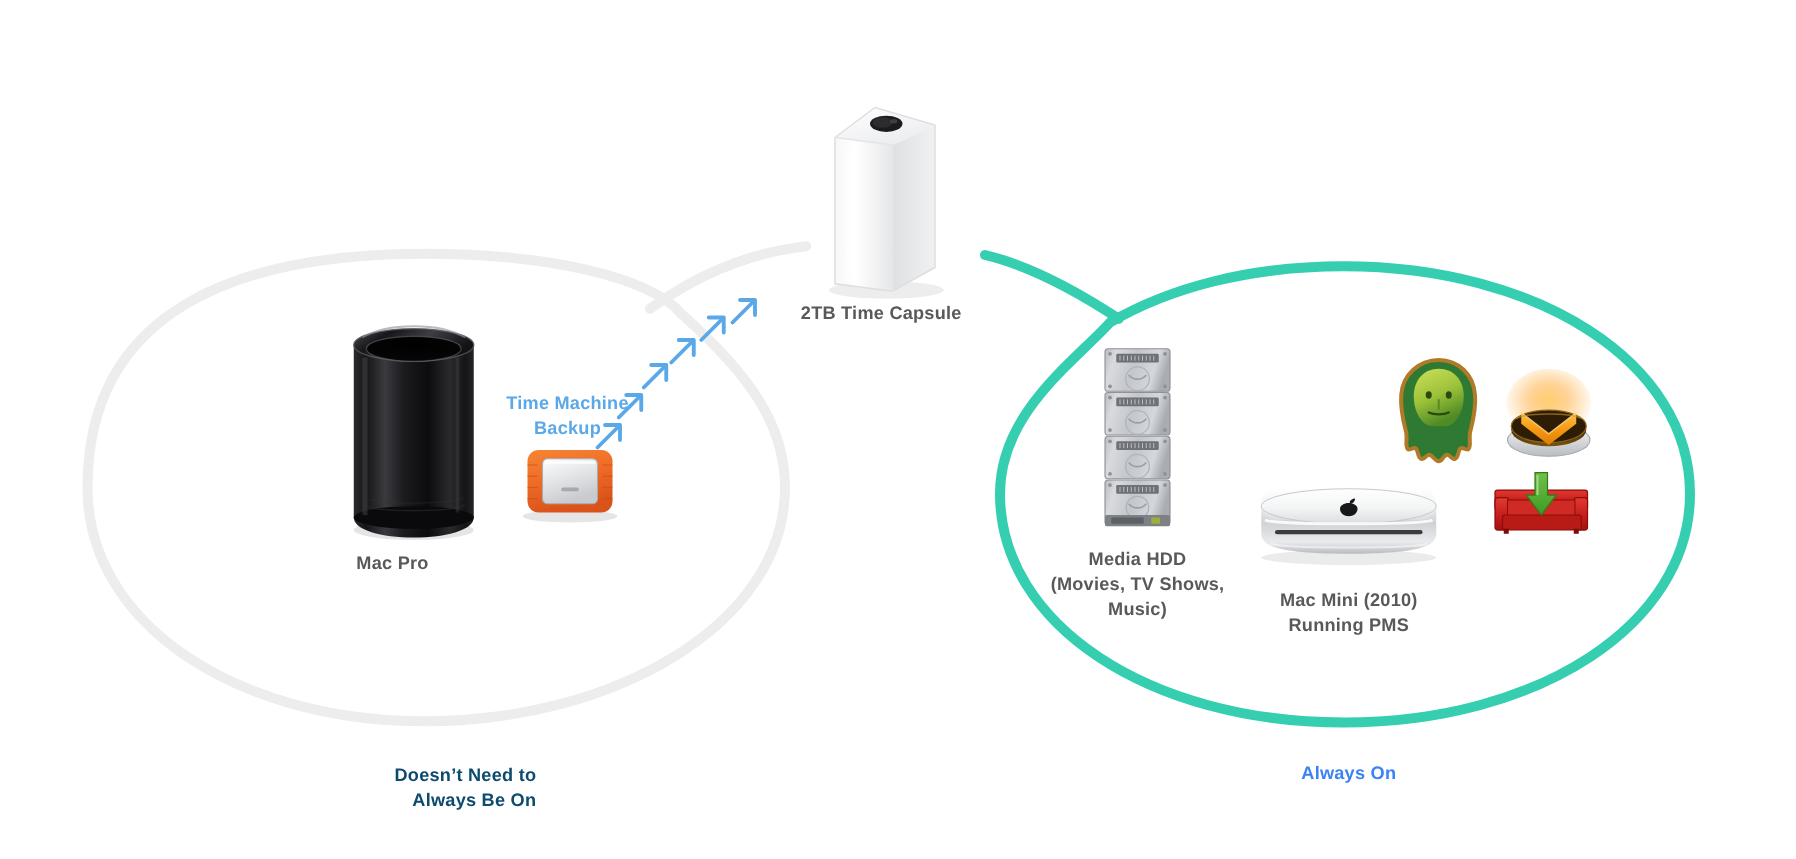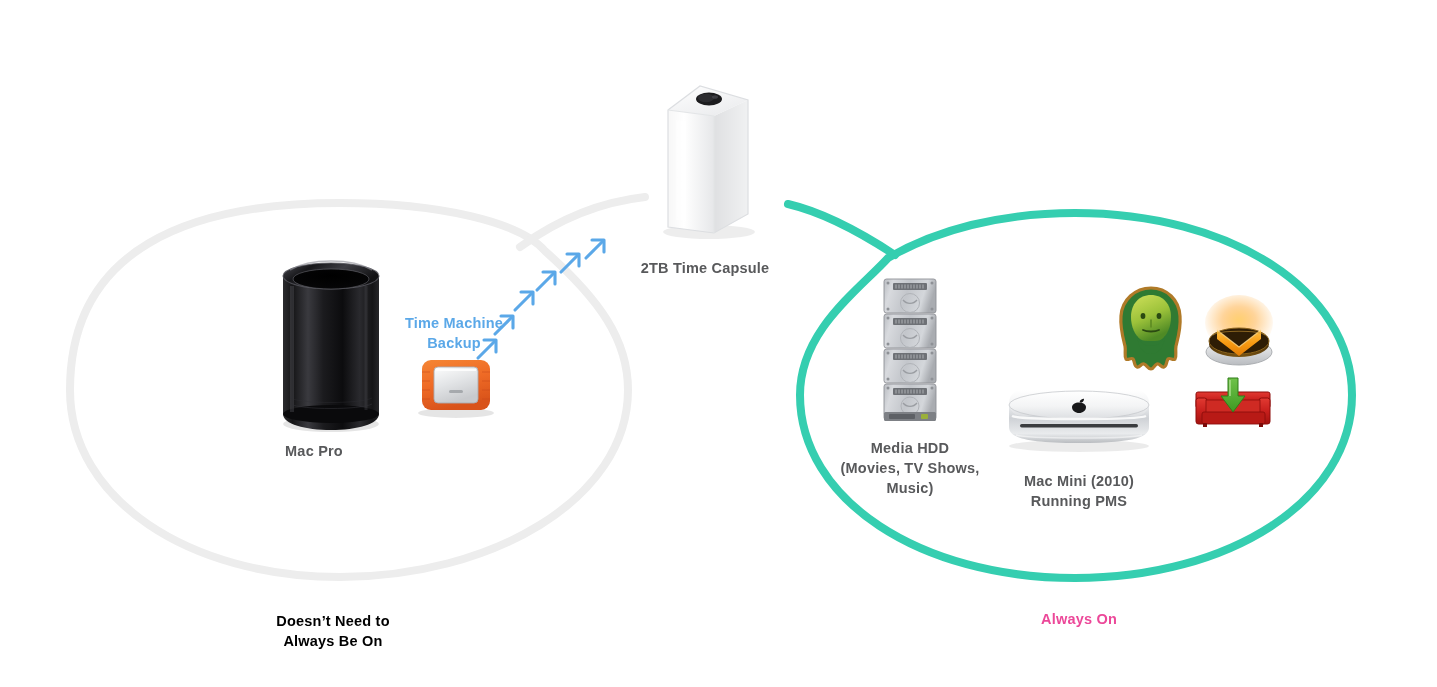--- a/index.html
+++ b/index.html
@@ -9,22 +9,22 @@
     -webkit-font-smoothing:antialiased;
   }
   #stage{position:absolute;inset:0;}
   svg.layer{position:absolute;left:0;top:0;width:1437px;height:687px;overflow:visible;}
   .cap{
     position:absolute;text-align:center;font-weight:bold;
     font-size:14.5px;line-height:20px;color:#58595b;letter-spacing:.2px;
     white-space:pre-line;
   }
   .cap.blue{color:#5BA8E8;}
-  .cap.teal{color:#ec4899;}
-  .cap.gray{color:#000000;}
+  .cap.teal{color:#3b82f6;}
+  .cap.gray{color:#0c4a6e;text-align:right;}
 </style>
 </head>
 <body>
 
 <div id="stage">
 
   <svg class="layer" viewBox="0 0 1437 687" xmlns="http://www.w3.org/2000/svg">
     <defs>
 
       <linearGradient id="mpBody" x1="0" y1="0" x2="1" y2="0">
@@ -434,21 +434,21 @@
 
       <rect x="1203" y="423" width="4" height="4" fill="#7c0b09"></rect>
       <rect x="1259" y="423" width="4" height="4" fill="#7c0b09"></rect>
 
       <path d="M 1228,378 L 1238,378 L 1238,396 L 1245,396 L 1233,412 L 1221,396 L 1228,396 Z" fill="url(#cpArrow)" stroke="#2f7d18" stroke-width="1"></path>
       <path d="M 1230,380 L 1230,396" stroke="#b6e39a" stroke-width="1.6" opacity="0.8" fill="none"></path>
     </g>
 
   </svg>
 
-  <div class="cap" style="left:605px;top:241px;width:200px;margin-top:17px;">2TB Time Capsule</div>
+  <div class="cap" style="left:605px;top:241px;width:200px;">2TB Time Capsule</div>
 
   <div class="cap" style="left:234px;top:441px;width:160px;">Mac Pro</div>
 
 
   <div class="cap blue" style="left:378px;top:277px;width:152px;margin-top:36px;">Time Machine
 Backup</div>
 
   <div class="cap" style="left:820px;top:438px;width:180px;">Media HDD
 (Movies, TV Shows,
 Music)</div>

